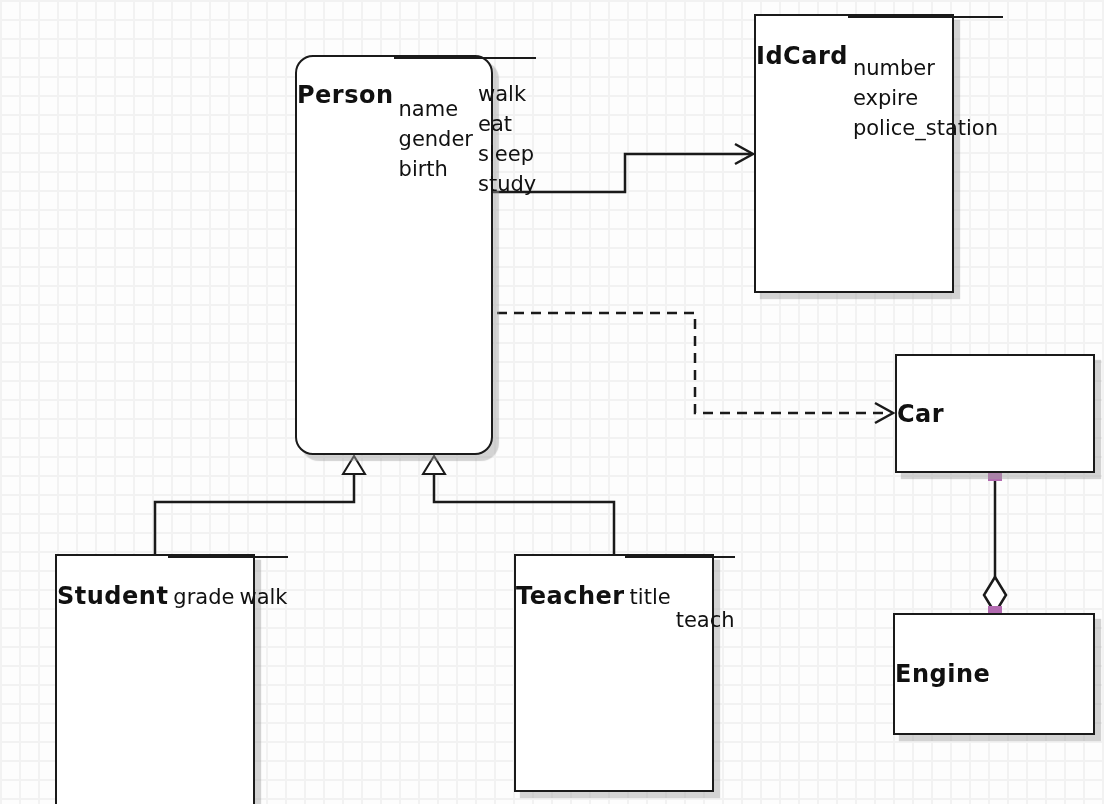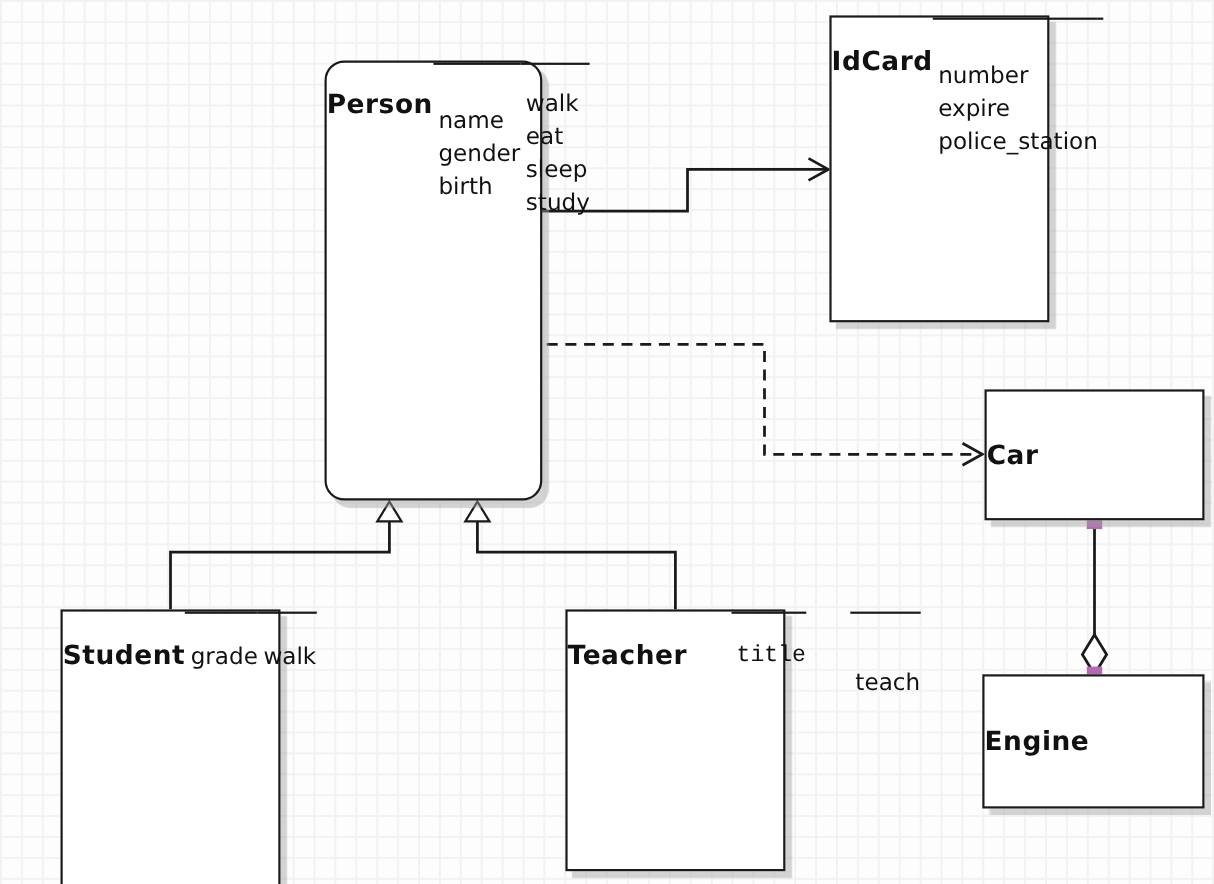--- a/index.html
+++ b/index.html
@@ -69,23 +69,23 @@
   #box-idcard  { left: 754px; top: 14px;  width: 200px; height: 279px; }
   #box-idcard  .uml-title   { height: 79px; }
   #box-idcard  .sec-attrs   { height: 161px; }
   #box-idcard  .sec-methods { height: 39px; }
 
   #box-student { left: 55px;  top: 554px; width: 200px; height: 296px; justify-content: space-between; }
   #box-student .uml-title   { height: 79px; }
   #box-student .sec-attrs   { height: 80px; }
   #box-student .sec-methods { height: 79px; }
 
-  #box-teacher { left: 514px; top: 554px; width: 200px; height: 238px; gap: 40px; }
+  #box-teacher { left: 514px; top: 554px; width: 200px; height: 238px; }
   #box-teacher .uml-title   { height: 79px; }
-  #box-teacher .sec-attrs   { height: 80px; font-family: Liberation Mono, monospace; }
+  #box-teacher .sec-attrs   { height: 80px; }
   #box-teacher .sec-methods { height: 79px; justify-content: flex-end; }
 
   #box-car     { left: 895px; top: 354px; width: 200px; height: 119px; }
   #box-car     .uml-title   { height: 115px; }
 
   #box-engine  { left: 893px; top: 613px; width: 202px; height: 122px; }
   #box-engine  .uml-title   { height: 118px; }
 </style>
 </head>
 <body>

